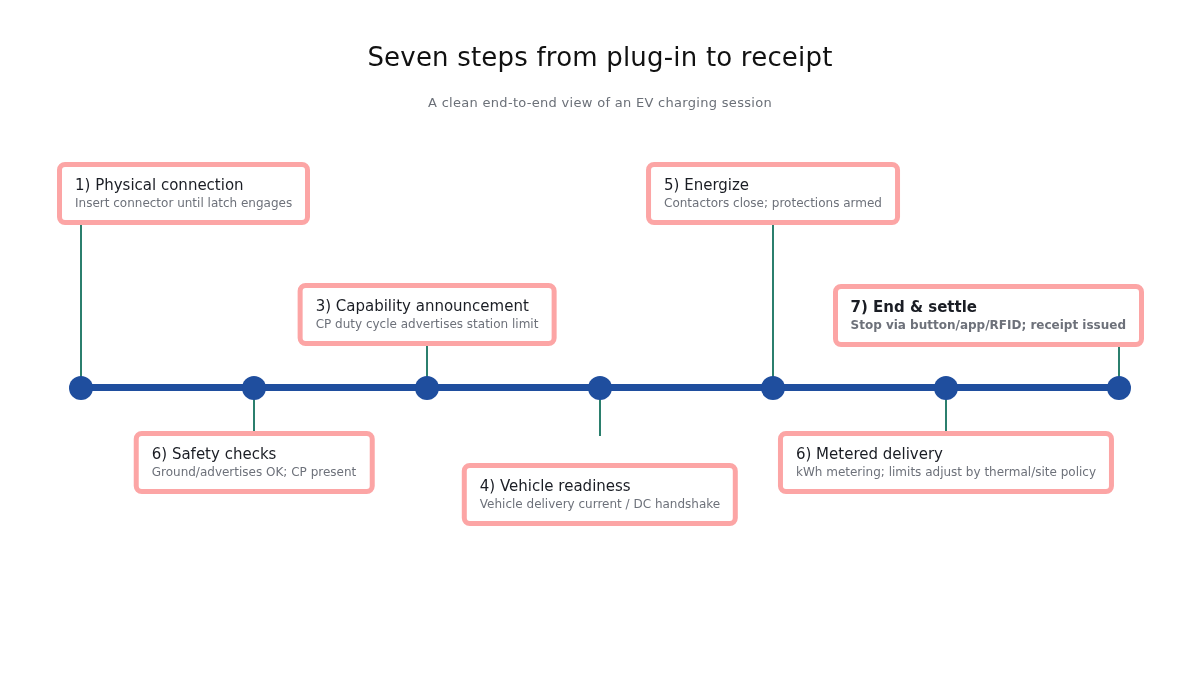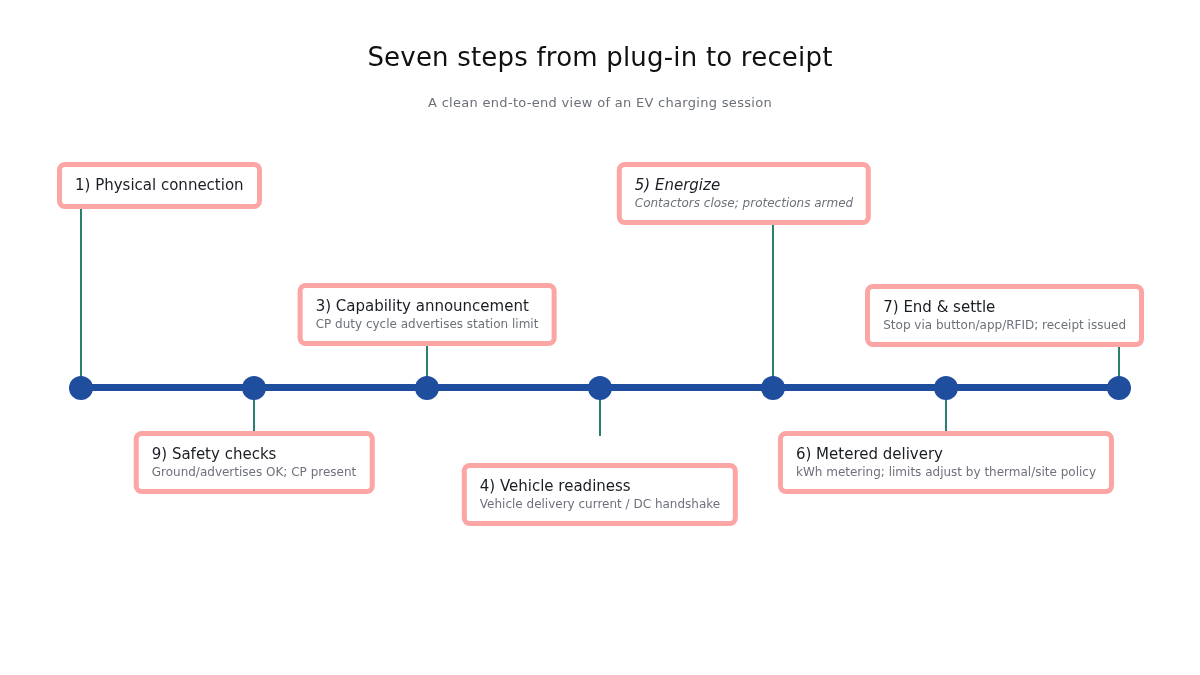--- a/index.html
+++ b/index.html
@@ -95,23 +95,23 @@
   }
   .card-desc {
     font-size: 12px;
     color: #6d717a;
     line-height: 1.35;
   }
   .card-1 { left: 57px;  top: 162px; }
   .card-2 { left: 254px; top: 431px; transform: translateX(-50%); }
   .card-3 { left: 427px; top: 283px; transform: translateX(-50%); }
   .card-4 { left: 600px; top: 431px; transform: translateX(-50%); margin-top: 32px; }
-  .card-5 { left: 744px; top: 162px; transform: translateX(-50%); font-style: italic; }
+  .card-5 { left: 773px; top: 162px; transform: translateX(-50%); }
   .card-6 { left: 946px; top: 431px; transform: translateX(-50%); }
-  .card-7 { right: 56px; top: 284px; }
+  .card-7 { right: 56px; top: 284px; font-weight: bold; }
 
   .footnote {
     position: absolute;
     top: 646px;
     left: 0;
     width: 100%;
     text-align: center;
     font-size: 11px;
     color: #5f646e;
     letter-spacing: 0.2px;
@@ -138,23 +138,24 @@
   <div class="dot dot-1"></div>
   <div class="dot dot-2"></div>
   <div class="dot dot-3"></div>
   <div class="dot dot-4"></div>
   <div class="dot dot-5"></div>
   <div class="dot dot-6"></div>
   <div class="dot dot-7"></div>
 
   <div class="card card-1">
     <div class="card-title">1) Physical connection</div>
+    <div class="card-desc">Insert connector until latch engages</div>
   </div>
   <div class="card card-2">
-    <div class="card-title">9) Safety checks</div>
+    <div class="card-title">6) Safety checks</div>
     <div class="card-desc">Ground/advertises OK; CP present</div>
   </div>
   <div class="card card-3">
     <div class="card-title">3) Capability announcement</div>
     <div class="card-desc">CP duty cycle advertises station limit</div>
   </div>
   <div class="card card-4">
     <div class="card-title">4) Vehicle readiness</div>
     <div class="card-desc">Vehicle delivery current / DC handshake</div>
   </div>

